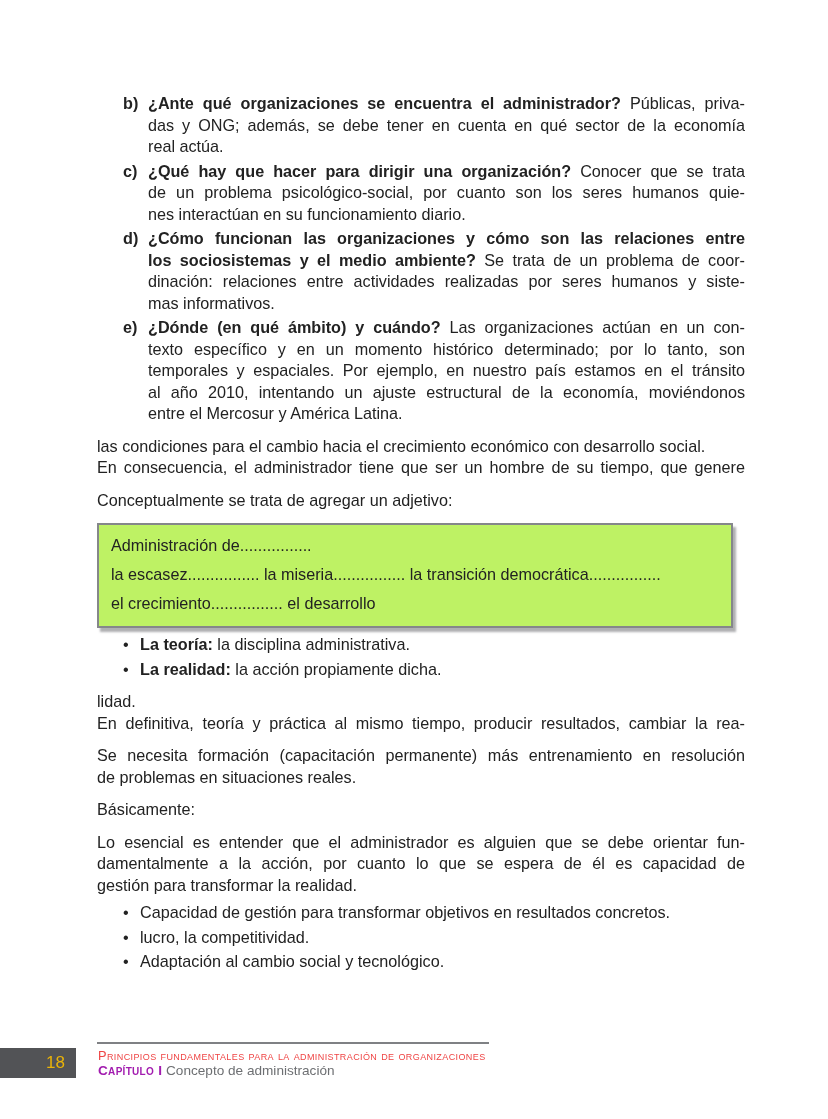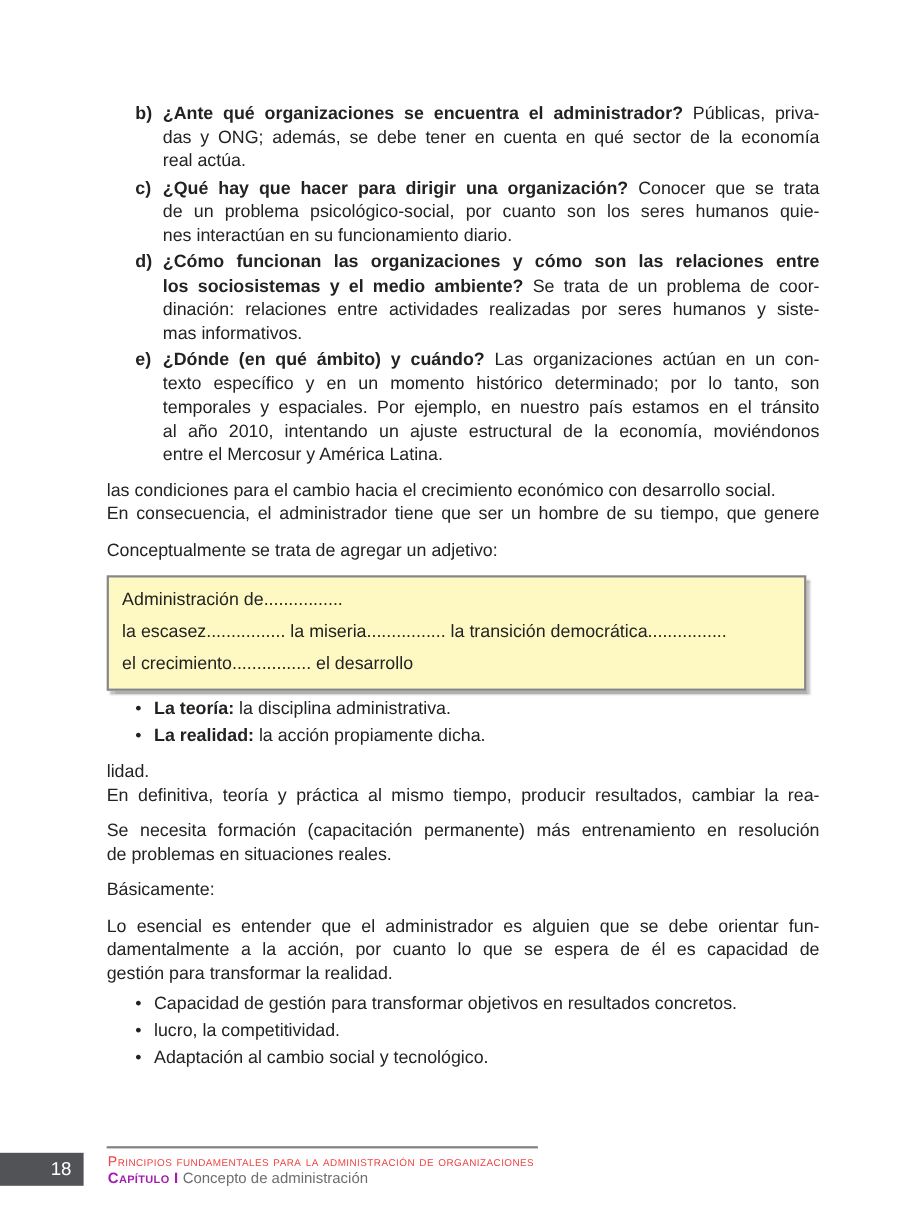--- a/index.html
+++ b/index.html
@@ -25,41 +25,41 @@
   .qitem{display:flex;margin-bottom:3px;}
   .qlabel{flex:0 0 25px;margin-left:26px;font-weight:700;}
   .qbody{flex:1;min-width:0;}
   
   .para{margin:11px 0 0 0;}
   .para-how{margin-top:24px;}
   
   .graybox{
     margin-top:12px;
     width:608px;
-    background:#fef9c3;
+    background:#bef264;
     border:2px solid #85878a;
     box-shadow:3px 4px 2px rgba(110,112,115,0.55);
     padding:6px 12px 8px 12px;
     line-height:29px;
   }
   .box-line{text-align:left;}
   
   .bullets{list-style:none;margin:6px 0 0 0;padding:0;}
   .bullet{display:flex;margin-bottom:3px;}
   .bdot{flex:0 0 17px;margin-left:26px;}
   .bbody{flex:1;min-width:0;}
   
   .footer-rule{
     position:absolute;left:97px;top:1042px;
     width:392px;height:2px;background:#7f8184;
   }
   .pagenum-box{
     position:absolute;left:0;top:1048px;
     width:76px;height:30px;
-    background:#525356;color:#ffffff;
+    background:#525356;color:#eab308;
     display:flex;align-items:center;justify-content:flex-end;
     padding-right:11px;box-sizing:border-box;
     font-size:17px;
   }
   .footer-text{position:absolute;left:98px;top:1049px;}
   .book-title{
     font-variant:small-caps;
     font-size:12.8px;line-height:14px;
     color:#ef4444;letter-spacing:0.4px;
   }

